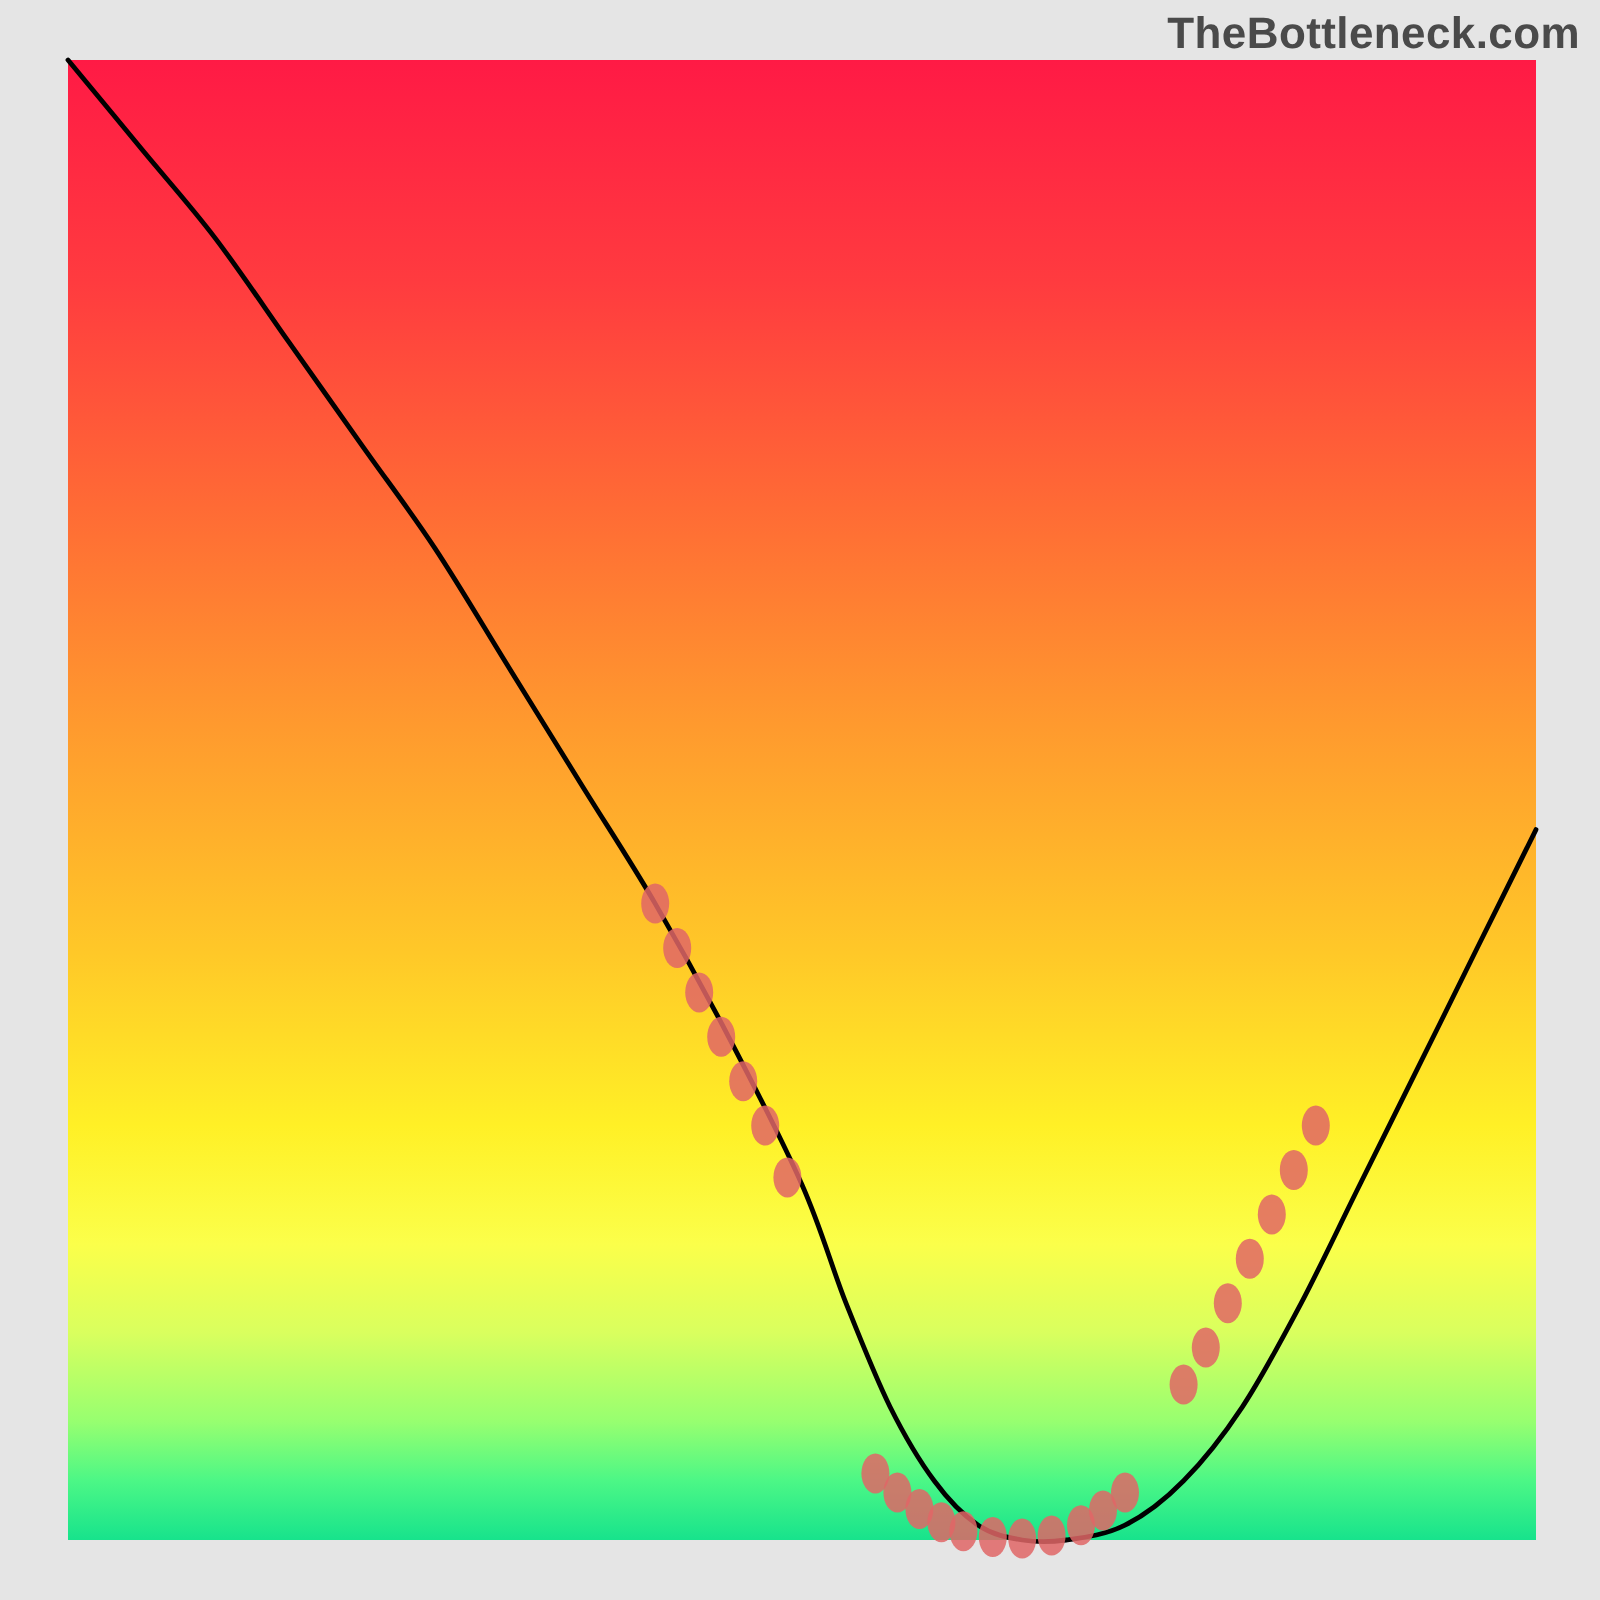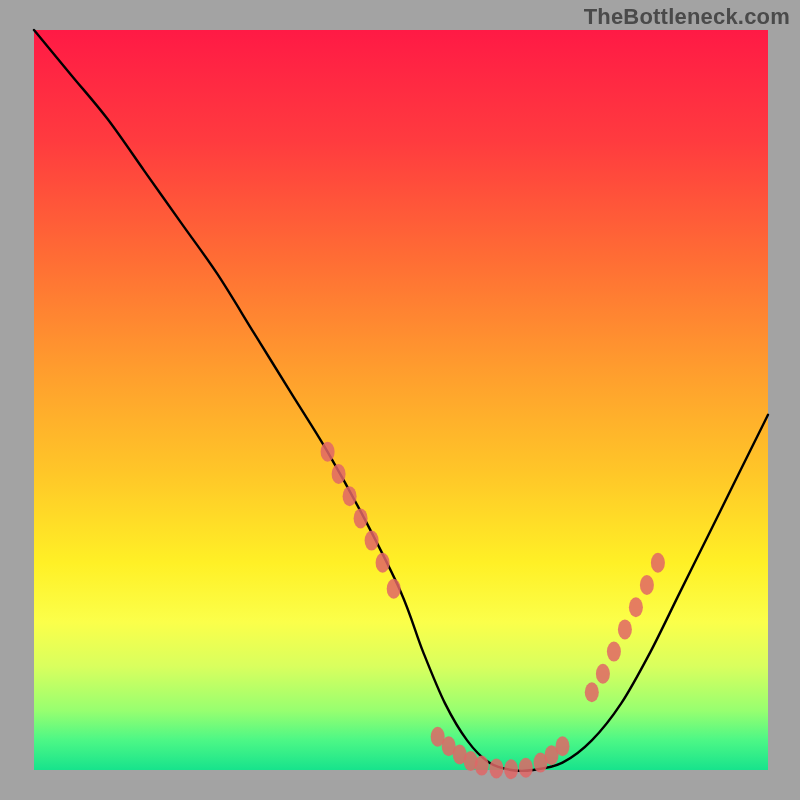--- a/index.html
+++ b/index.html
@@ -8,21 +8,21 @@
     width: 800px;
     height: 800px;
     background: #000000;
     overflow: hidden;
     font-family: Arial, Helvetica, sans-serif;
   }
   .frame {
     position: relative;
     width: 800px;
     height: 800px;
-    background: #a3a3a3;
+    background: #e5e5e5;
   }
   .watermark {
     position: absolute;
     top: 4px;
     right: 10px;
     color: #4a4a4a;
     font-size: 22px;
     font-weight: 600;
     letter-spacing: 0.2px;
     z-index: 10;

